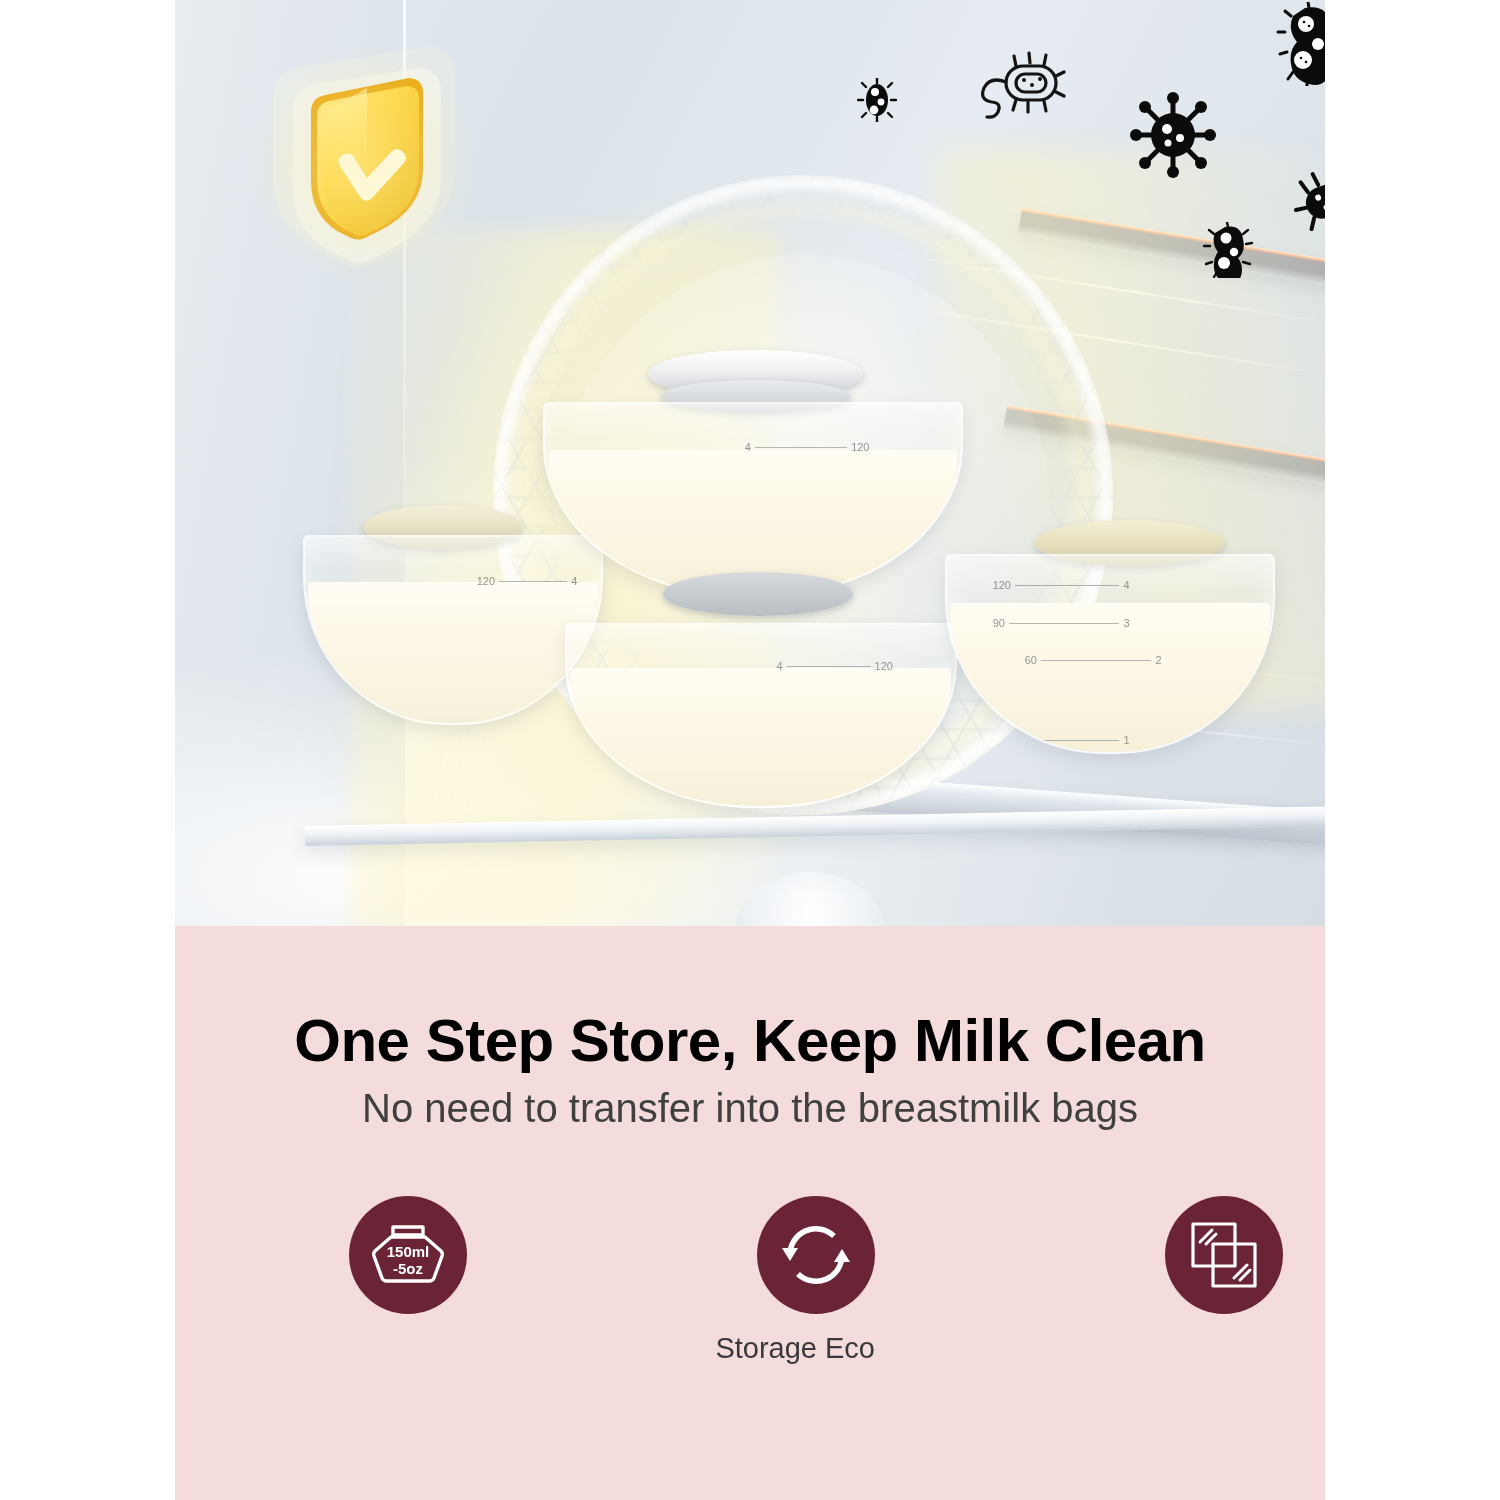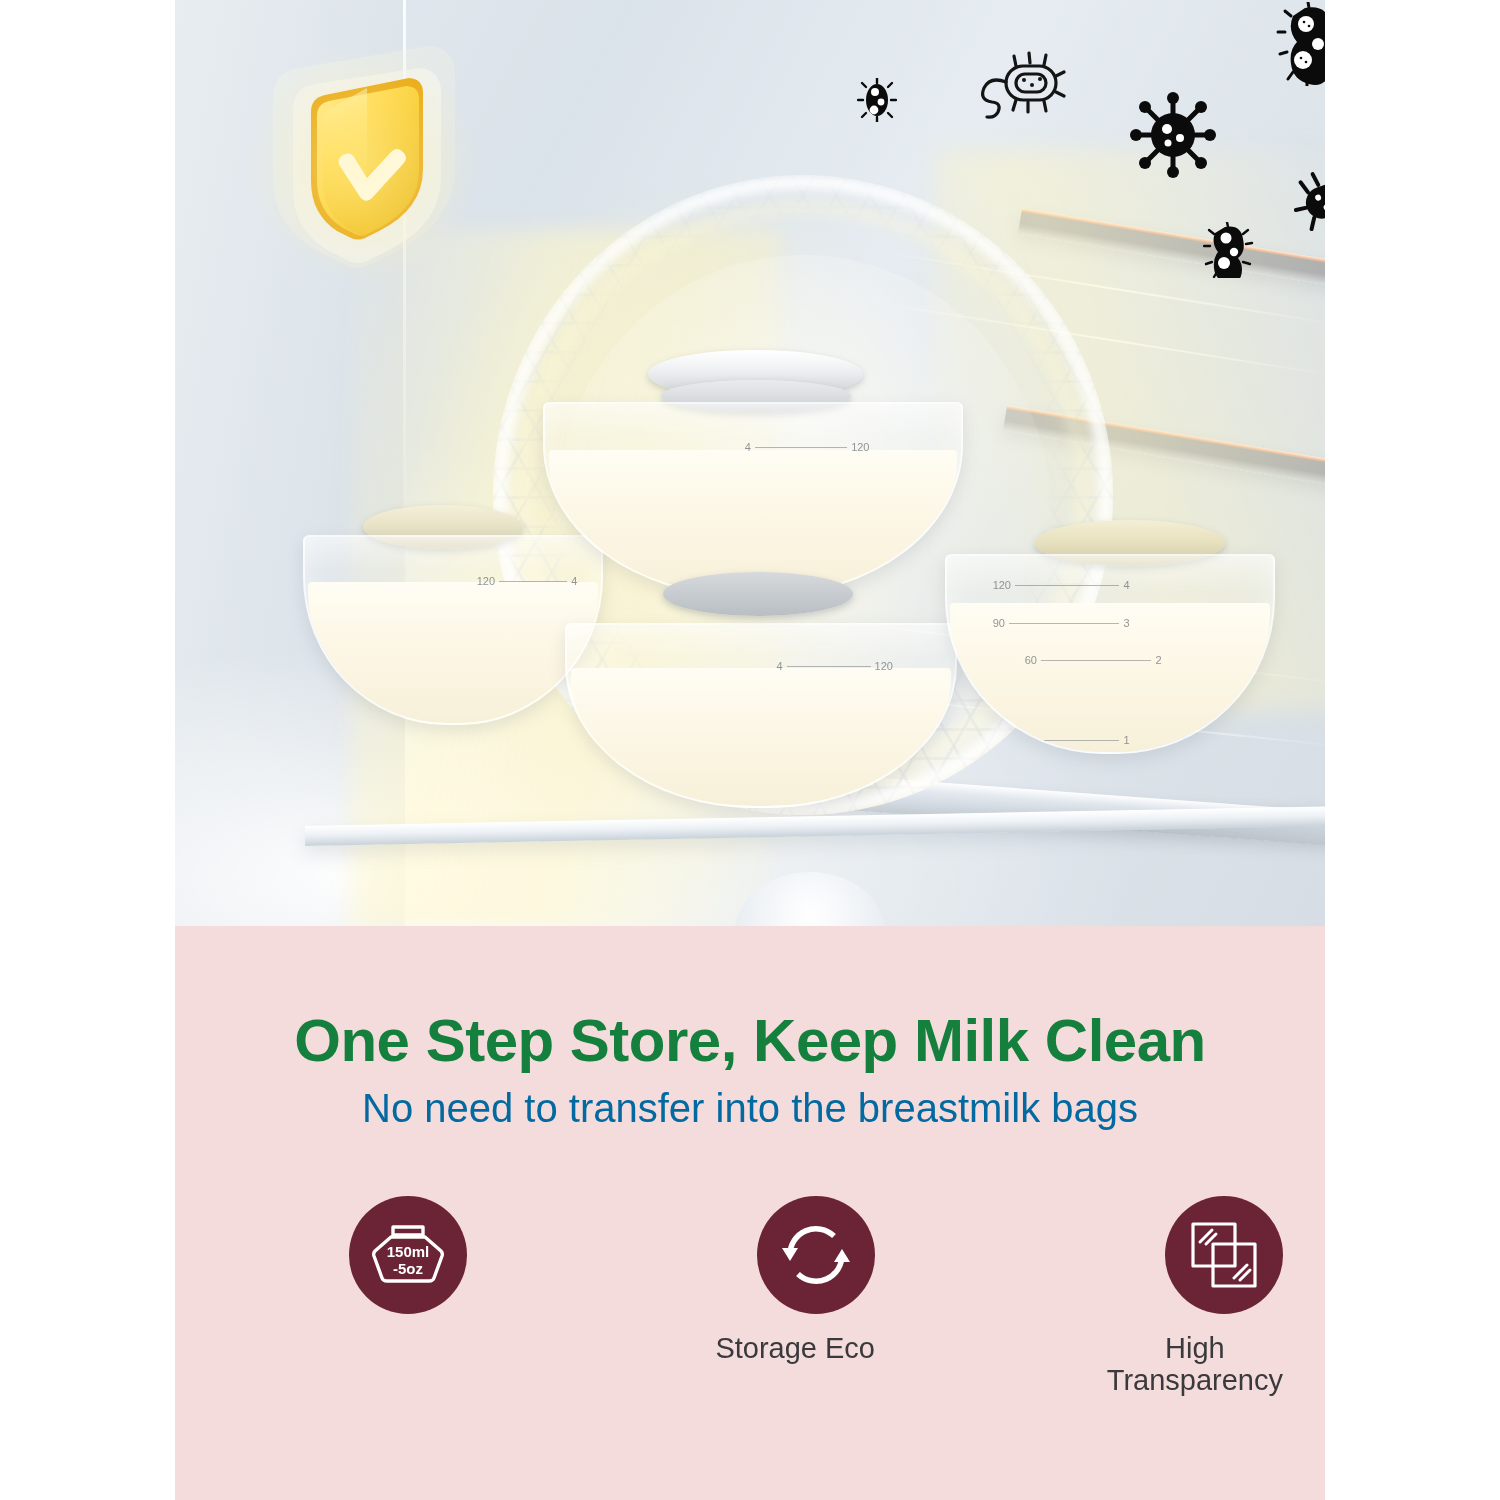--- a/index.html
+++ b/index.html
@@ -162,28 +162,28 @@
 
   
   .pink {
     position:absolute; left:0; top:926px; width:1150px; height:574px;
     background:#f5dcdc;
   }
   .headline {
     position:absolute; left:0; top:80px; width:100%;
     text-align:center;
     font-size:60px; font-weight:bold; letter-spacing:-.5px;
-    color:#15803d;
+    color:#000000;
     font-family:"Liberation Sans", sans-serif;
   }
   .subhead {
     position:absolute; left:0; top:160px; width:100%;
     text-align:center;
     font-size:40px; font-weight:normal;
-    color:#0369a1;
+    color:#404040;
     font-family:"Liberation Sans", sans-serif;
   }
   .features {
     position:absolute; left:42px; top:270px; width:1066px;
     display:flex; justify-content:space-between; align-items:flex-start;
   }
   .feature { width:250px; display:flex; flex-direction:column; align-items:flex-end; }
   .fcircle {
     width:118px; height:118px; border-radius:50%;
     background:#6b2336;
@@ -531,21 +531,19 @@
                 <rect x="26" y="26" width="42" height="42"></rect>
               </g>
               <g stroke="#ffffff" stroke-width="3" stroke-linecap="round">
                 <line x1="13" y1="24" x2="25" y2="12"></line>
                 <line x1="19" y1="26" x2="29" y2="16"></line>
                 <line x1="47" y1="60" x2="60" y2="47"></line>
                 <line x1="53" y1="62" x2="63" y2="52"></line>
               </g>
             </svg>
           </div>
-          <div class="flabel">High
-Transparency</div>
         </div>
 
       </div>
     </div>
 
   </div>
 </div>
 
 </body></html>

